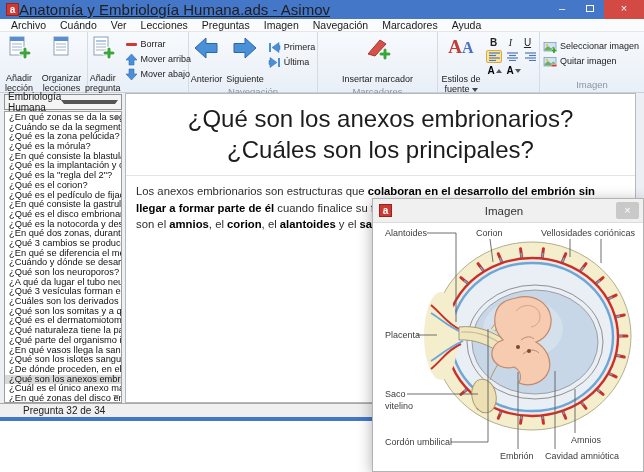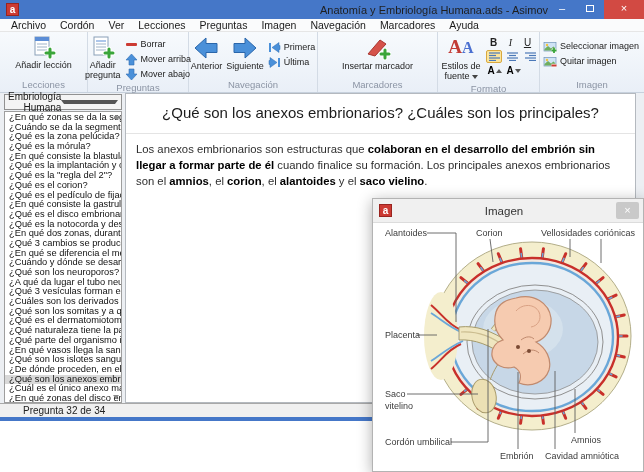--- a/index.html
+++ b/index.html
@@ -5,36 +5,36 @@
   * { margin:0; padding:0; box-sizing:border-box; }
   body { font-family:"Liberation Sans", sans-serif; background:#ffffff; }
   .screen { position:relative; width:644px; height:472px; background:#fff; overflow:hidden; }
 
   
   .main-window { position:absolute; left:0; top:0; width:644px; height:421px;
     border-left:4px solid #4577c8; border-right:4px solid #4577c8; border-bottom:4px solid #4577c8; background:#f0f0f0; }
   .titlebar { position:absolute; left:-4px; top:0; width:644px; height:19px; background:#4577c8; display:flex; align-items:center; }
   .app-ico { width:13px; height:13px; background:#cc3a33; border:1px solid #99241f; color:#fff; font-size:10px; font-weight:bold;
     line-height:11px; text-align:center; margin-left:6px; }
-  .tb-title { flex:1; text-align:right; font-size:11px; color:#1e1e1e; }
+  .tb-title { flex:1; text-align:left; font-size:15px; color:#1e1e1e;text-decoration:underline; }
   .win-controls { display:flex; height:19px; align-items:stretch; }
   .wc { width:28px; color:#fff; font-size:11px; text-align:center; line-height:17px; }
   .wc-max-box { display:inline-block; width:8px; height:7px; border:1px solid #fff; margin-top:5px; }
   .wc-close { width:40px; background:#d24a43; }
 
   .menubar { position:absolute; left:-4px; top:19px; width:644px; height:13px; background:#fafbfc; border-bottom:1px solid #e6e6e6; display:flex; align-items:center; padding-left:4px; }
   .menu-item { font-size:10.5px; color:#1a1a1a; padding:0 7px; line-height:13px; }
 
   
   .ribbon { position:absolute; left:-4px; top:32px; width:644px; height:61px;
     background:linear-gradient(#f7fafd,#e9eff7); border-bottom:1px solid #c7d1dd; display:flex; }
   .rgroup { display:flex; flex-direction:column; border-right:1px solid #d3dbe5; padding:2px 1px 0; }
   .rrow { display:flex; flex:1; align-items:flex-start; justify-content:center; }
   .rbig { display:flex; flex-direction:column; align-items:center; text-align:center; font-size:9px; color:#222; padding:1px 2px; }
-  .rbl { line-height:1.1; margin-top:1px; }
+  .rbl { line-height:1.1; margin-top:14px; }
   .rstack { display:flex; flex-direction:column; gap:1px; padding-top:3px; }
   .rsmall { display:flex; align-items:center; gap:3px; font-size:9px; color:#222; height:14px; white-space:nowrap; padding:0 2px; }
   .rgl { text-align:center; font-size:9.5px; color:#8b94a4; padding:0 0 2px; }
   .ric24 svg { display:block; }
   .ric13 svg { display:block; }
   .aa-ico { font-family:"Liberation Serif", serif; line-height:24px; height:26px; }
   .aa1 { color:#c23b35; font-size:19px; font-weight:bold; }
   .aa2 { color:#4a6fd0; font-size:16px; font-weight:bold; }
   .dd-arrow { display:inline-block; width:0; height:0; border-left:3px solid transparent; border-right:3px solid transparent; border-top:4px solid #444; margin-left:2px; vertical-align:middle; }
   .fmt-grid { display:flex; flex-direction:column; gap:1px; padding:2px 0 0 3px; }
@@ -45,32 +45,32 @@
   .fbtn.underline { text-decoration:underline; }
   .abtn { display:flex; align-items:center; font-size:10px; font-weight:bold; width:17px; height:13px; justify-content:center; }
   .tri-up { width:0;height:0;border-left:3px solid transparent;border-right:3px solid transparent;border-bottom:4px solid #555; margin-left:1px;}
   .tri-dn { width:0;height:0;border-left:3px solid transparent;border-right:3px solid transparent;border-top:4px solid #555; margin-left:1px;}
   .albtn { width:16px; height:13px; display:flex; align-items:center; justify-content:center; border:1px solid transparent; }
   .albtn.active { background:#fbe59e; border-color:#d9a93f; border-radius:2px; }
 
   
   .workspace { position:absolute; left:-4px; top:93px; width:644px; height:310px; background:#eceff3; }
   .sidebar { position:absolute; left:4px; top:0; width:118px; height:310px; display:flex; flex-direction:column; }
-  .lesson-combo { height:16px; margin:1px 0 1px 0; background:#f4f4f4; border:1px solid #919191; display:flex; align-items:center; font-size:10px; color:#1a1a1a; padding:0 3px;text-align:right; }
+  .lesson-combo { height:16px; margin:1px 0 1px 0; background:#f4f4f4; border:1px solid #919191; display:flex; align-items:center; font-size:10px; color:#1a1a1a; padding:0 3px; }
   .lesson-combo span { flex:1; }
   .combo-chev { width:0;height:0;border-left:3.5px solid transparent;border-right:3.5px solid transparent;border-top:4px solid #555; }
   .q-list { position:relative; flex:1; background:#fff; border:1px solid #9e9e9e; overflow:hidden; padding-top:1px; }
   .q-item { font-size:9.3px; line-height:9.7px; height:9.7px; color:#111; padding-left:4px; white-space:nowrap; overflow:hidden; }
   .q-item.selected { background:#d9d9d9; }
   .scroll-up, .scroll-dn { position:absolute; right:2px; width:0; height:0; border-left:3.5px solid transparent; border-right:3.5px solid transparent; }
   .scroll-up { top:3px; border-bottom:4px solid #888; }
   .scroll-dn { bottom:3px; border-top:4px solid #888; }
 
   .content-box { position:absolute; left:125px; top:0px; width:511px; height:310px; background:#fff; border:1px solid #b4b9bf; overflow:hidden; }
-  .q-title { font-size:15px; color:#1c1c1c; text-align:center; padding:9px 26px 10px; line-height:1.3; border-bottom:1px solid #e4e4e4; }
+  .q-title { font-size:24px; color:#1c1c1c; text-align:center; padding:9px 26px 10px; line-height:1.3; border-bottom:1px solid #e4e4e4; }
   .answer { font-size:11.3px; color:#2e2e2e; line-height:1.45; padding:7px 10px; }
   .answer .b { font-weight:bold; color:#000; }
 
   .statusbar { position:absolute; left:-4px; top:403px; width:644px; height:14px; background:#f0f0f0; border-top:1px solid #a8a8a8; font-size:10px; color:#222; line-height:13px; padding-left:23px; }
 
   
   .image-window { position:absolute; left:372px; top:198px; width:272px; height:274px; background:#fff; border:1px solid #b3b3b3; box-shadow:0 3px 14px rgba(0,0,0,.32); }
   .iw-titlebar { position:absolute; left:0; top:0; width:100%; height:24px; background:#f0f0f0; border-bottom:1px solid #dcdcdc; display:flex; align-items:center; }
   .iw-ico { width:13px; height:13px; background:#cc3a33; border:1px solid #99241f; color:#fff; font-size:10px; font-weight:bold; line-height:11px; text-align:center; margin-left:6px; }
   .iw-title { flex:1; text-align:center; font-size:11.5px; color:#333; }
@@ -92,21 +92,21 @@
       <div class="win-controls">
         <div class="wc">–</div>
         <div class="wc"><span class="wc-max-box"></span></div>
         <div class="wc wc-close">×</div>
       </div>
     </div>
 
     <div class="menubar">
 
     <span class="menu-item b">Archivo</span>
-        <span class="menu-item b">Cordón</span>
+        <span class="menu-item b">Cuándo</span>
         <span class="menu-item b">Ver</span>
         <span class="menu-item b">Lecciones</span>
         <span class="menu-item b">Preguntas</span>
         <span class="menu-item b">Imagen</span>
         <span class="menu-item b">Navegación</span>
         <span class="menu-item b">Marcadores</span>
         <span class="menu-item b">Ayuda</span>
       </div>
 
     <div class="ribbon">
@@ -119,20 +119,32 @@
                   <rect x="4" y="2" width="14" height="18" fill="#fff" stroke="#8aa0b8"></rect>
                   <rect x="4" y="2" width="14" height="4" fill="#5b8dd6"></rect>
                   <line x1="6" y1="9" x2="16" y2="9" stroke="#9fb3c8"></line>
                   <line x1="6" y1="12" x2="16" y2="12" stroke="#9fb3c8"></line>
                   <line x1="6" y1="15" x2="16" y2="15" stroke="#9fb3c8"></line>
                   <path d="M19 14v8M15 18h8" stroke="#fff" stroke-width="5" stroke-linecap="round"></path>
                   <path d="M19 14v8M15 18h8" stroke="#3aa53a" stroke-width="3" stroke-linecap="round"></path>
                 </svg>
             </span>
             <span class="rbl">Añadir lección</span>
+          </div>
+          <div class="rbig">
+            <span class="ric24">
+              <svg width="25" height="25" viewBox="0 0 25 25">
+                  <rect x="5" y="2" width="14" height="18" fill="#fff" stroke="#8aa0b8"></rect>
+                  <rect x="5" y="2" width="14" height="4" fill="#5b8dd6"></rect>
+                  <line x1="7" y1="9" x2="17" y2="9" stroke="#9fb3c8"></line>
+                  <line x1="7" y1="12" x2="17" y2="12" stroke="#9fb3c8"></line>
+                  <line x1="7" y1="15" x2="17" y2="15" stroke="#9fb3c8"></line>
+                </svg>
+            </span>
+            <span class="rbl">Organizar lecciones</span>
           </div>
         </div>
         <div class="rgl">Lecciones</div>
       </div>
 
       <div class="rgroup" style="width:101px">
         <div class="rrow">
           <div class="rbig">
             <span class="ric24">
               <svg width="25" height="25" viewBox="0 0 25 25">

